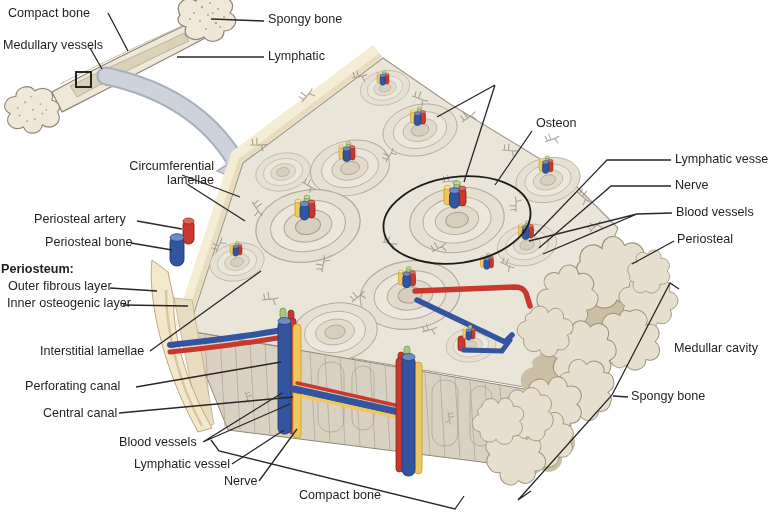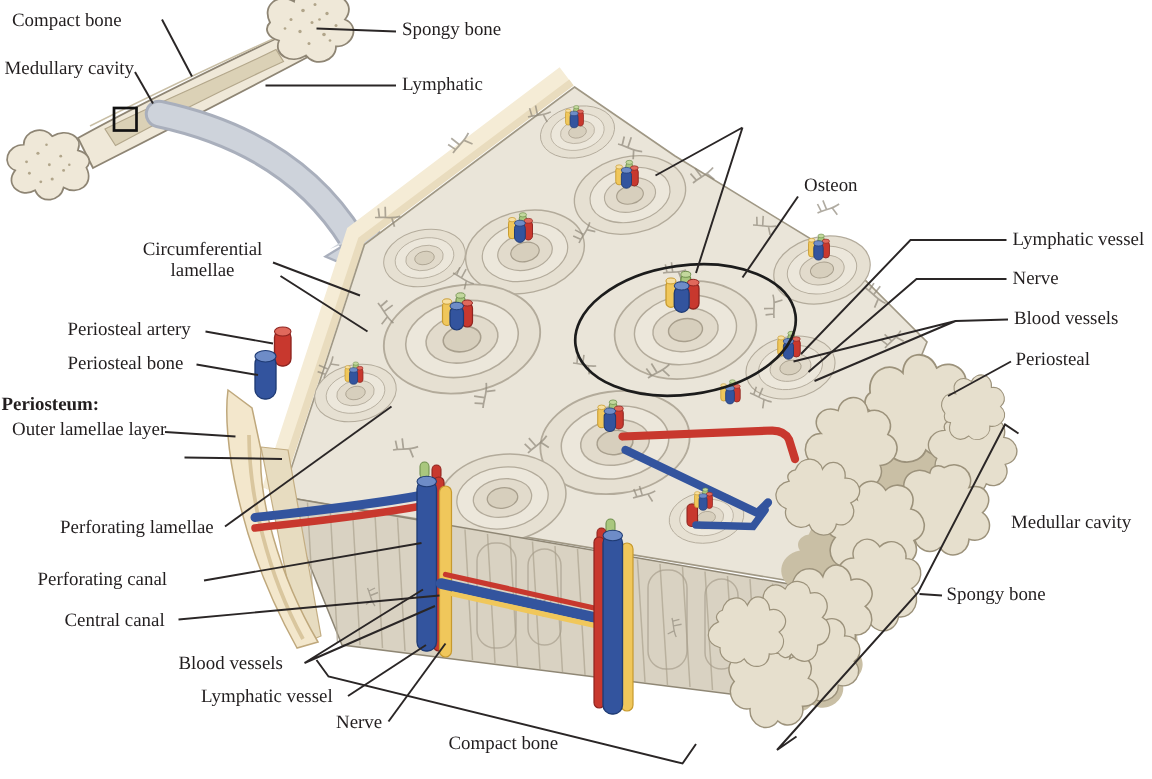--- a/index.html
+++ b/index.html
@@ -1,21 +1,21 @@
 <!DOCTYPE html>
 <html><head>
 <meta charset="utf-8">
 <style>
   html,body{margin:0;padding:0;background:#fff;}
   .stage{position:relative;width:768px;height:519px;background:#fff;overflow:hidden;
-         font-family:Liberation Serif, serif;color:#221e1f;}
+         font-family:Liberation Sans, sans-serif;color:#221e1f;}
   .stage svg{position:absolute;left:0;top:0;}
   .lbl{position:absolute;font-size:12.6px;line-height:1.15;white-space:nowrap;color:#221e1f;}
   .lbl.bold{font-weight:bold;text-align:right;}
-  .lbl.center{text-align:center;white-space:normal;}
+  .lbl.center{text-align:right;white-space:normal;margin-left:32px;}
 </style>
 </head>
 <body>
 
 <div class="stage">
 
 <svg width="768" height="519" viewBox="0 0 768 519">
   <defs>
     <g id="osteon">
       <ellipse rx="50" ry="34" fill="#e6e0d2" stroke="#b3ab9b" stroke-width="1.2"></ellipse>
@@ -259,41 +259,42 @@
     <path d="M136,387 L281,362"></path>
     <path d="M119,413 L293,397"></path>
     <path d="M203,442 L282,393 M203,442 L290,404"></path>
     <path d="M232,464 L284,430"></path>
     <path d="M259,481 L297,429"></path>
     <path d="M211,440 L219,451 L455,509 L464,496"></path>
   </g>
 </svg>
 
 <div class="lbl" style="left:8px;top:6px">Compact bone</div>
-<div class="lbl" style="left:3px;top:38px">Medullary cavity</div>
+<div class="lbl" style="left:3px;top:38px">Medullary vessels</div>
 <div class="lbl" style="left:268px;top:12px">Spongy bone</div>
 <div class="lbl" style="left:268px;top:49px">Lymphatic</div>
 
 <div class="lbl" style="left:536px;top:116px">Osteon</div>
 <div class="lbl" style="left:675px;top:152px">Lymphatic vessel</div>
 <div class="lbl" style="left:675px;top:178px">Nerve</div>
 <div class="lbl" style="left:676px;top:205px">Blood vessels</div>
 <div class="lbl" style="left:677px;top:232px">Periosteal</div>
 <div class="lbl" style="left:674px;top:341px">Medullar cavity</div>
 <div class="lbl" style="left:631px;top:389px">Spongy bone</div>
 
 <div class="lbl center" style="left:88px;top:159px;width:94px">
   <span style="display:block">Circumferential</span>
   <span style="display:block">lamellae</span>
 </div>
-<div class="lbl" style="left:45px;top:212px">Periosteal artery</div>
+<div class="lbl" style="left:34px;top:212px">Periosteal artery</div>
 <div class="lbl" style="left:45px;top:235px">Periosteal bone</div>
 <div class="lbl bold" style="left:1px;top:262px">Periosteum:</div>
-<div class="lbl" style="left:8px;top:279px">Outer lamellae layer</div>
-<div class="lbl" style="left:40px;top:344px">Perforating lamellae</div>
+<div class="lbl" style="left:8px;top:279px">Outer fibrous layer</div>
+<div class="lbl" style="left:7px;top:296px">Inner osteogenic layer</div>
+<div class="lbl" style="left:40px;top:344px">Interstitial lamellae</div>
 <div class="lbl" style="left:25px;top:379px">Perforating canal</div>
 <div class="lbl" style="left:43px;top:406px">Central canal</div>
 <div class="lbl" style="left:119px;top:435px">Blood vessels</div>
 <div class="lbl" style="left:134px;top:457px">Lymphatic vessel</div>
 <div class="lbl" style="left:224px;top:474px">Nerve</div>
 <div class="lbl" style="left:299px;top:488px">Compact bone</div>
 
 </div>
 
 </body></html>

